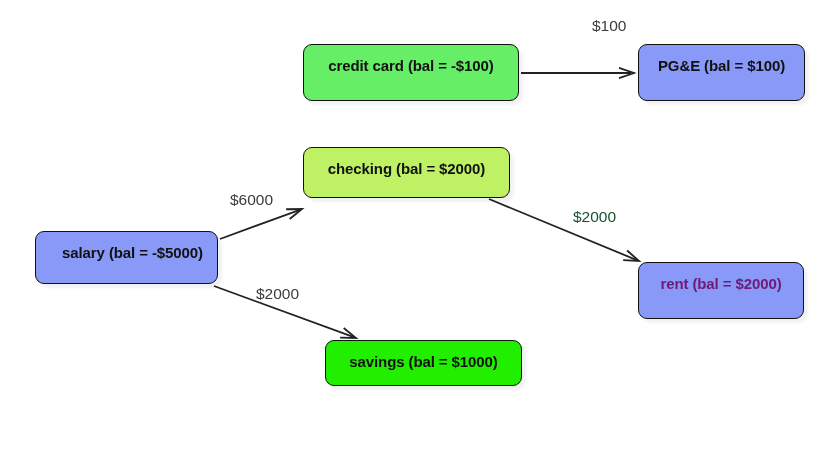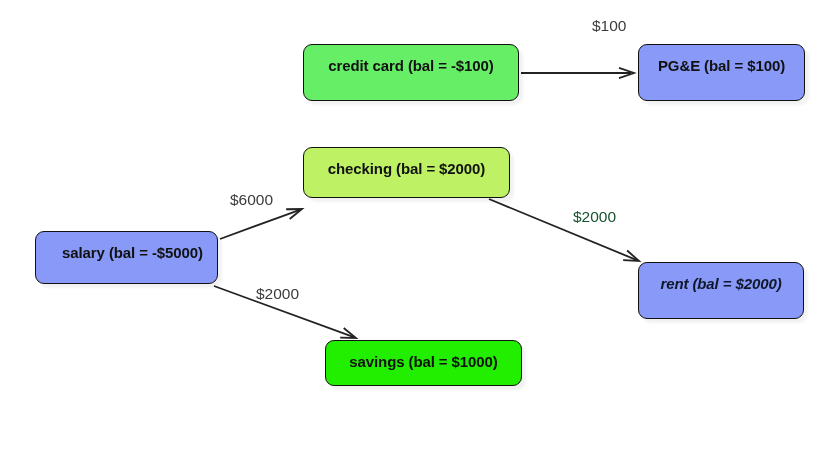--- a/index.html
+++ b/index.html
@@ -89,21 +89,21 @@
       <div class="node" style="left: 638px; top: 44px; width: 167px; height: 57px; background: rgb(136, 153, 248); border-color: rgb(17, 17, 17);">
         <span class="node-label" style="color: rgb(17, 17, 17);">PG&amp;E (bal = $100)</span>
       </div>
       <div class="node" style="left: 303px; top: 147px; width: 207px; height: 51px; background: #bef264; border-color: rgb(17, 17, 17); text-align: right;">
         <span class="node-label" style="color: rgb(17, 17, 17);">checking (bal = $2000)</span>
       </div>
       <div class="node" style="left: 35px; top: 231px; width: 183px; height: 53px; background: rgb(136, 153, 248); border-color: rgb(17, 17, 17); padding-left: 12px;">
         <span class="node-label" style="color: rgb(17, 17, 17);">salary (bal = -$5000)</span>
       </div>
       <div class="node" style="left: 638px; top: 262px; width: 166px; height: 57px; background: rgb(136, 153, 248); border-color: rgb(17, 17, 17);">
-        <span class="node-label" style="color: #0f172a; font-style: italic;">rent (bal = $2000)</span>
+        <span class="node-label" style="color: #701a75;">rent (bal = $2000)</span>
       </div>
       <div class="node" style="left: 325px; top: 340px; width: 197px; height: 46px; background: rgb(34, 238, 0); border-color: rgb(17, 17, 17);">
         <span class="node-label" style="color: rgb(17, 17, 17);">savings (bal = $1000)</span>
       </div>
     </div>
   <div id="edge-labels-group">
       <div class="edge-label" style="left: 546px; top: 18px; color: rgb(59, 59, 59); margin-left: 46px;">$100</div>
       <div class="edge-label" style="left: 230px; top: 192px; color: rgb(59, 59, 59);">$6000</div>
       <div class="edge-label" style="left: 256px; top: 286px; color: rgb(59, 59, 59);">$2000</div>
       <div class="edge-label" style="left: 573px; top: 209px; color: #14532d;">$2000</div>

